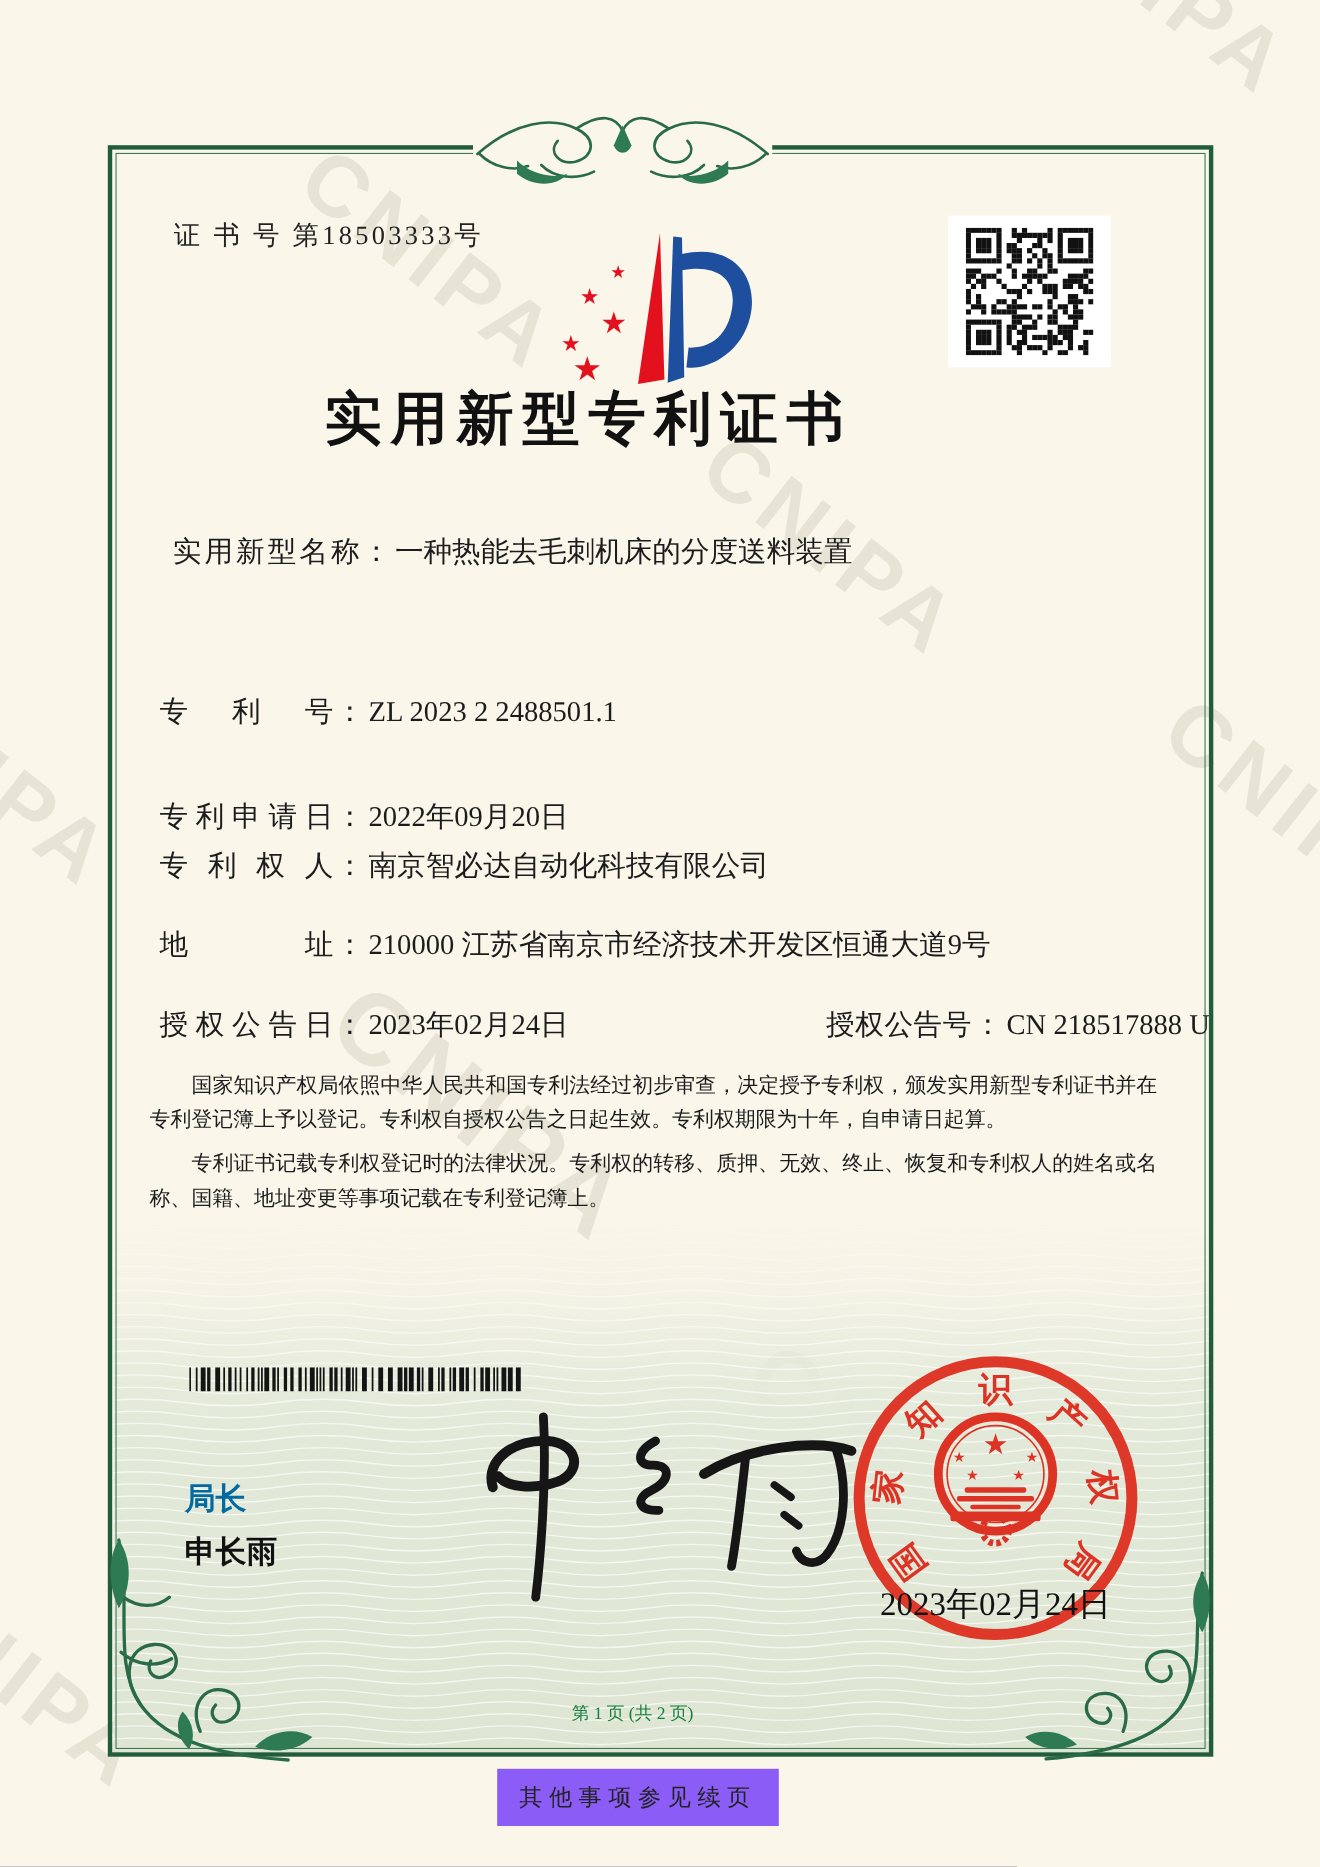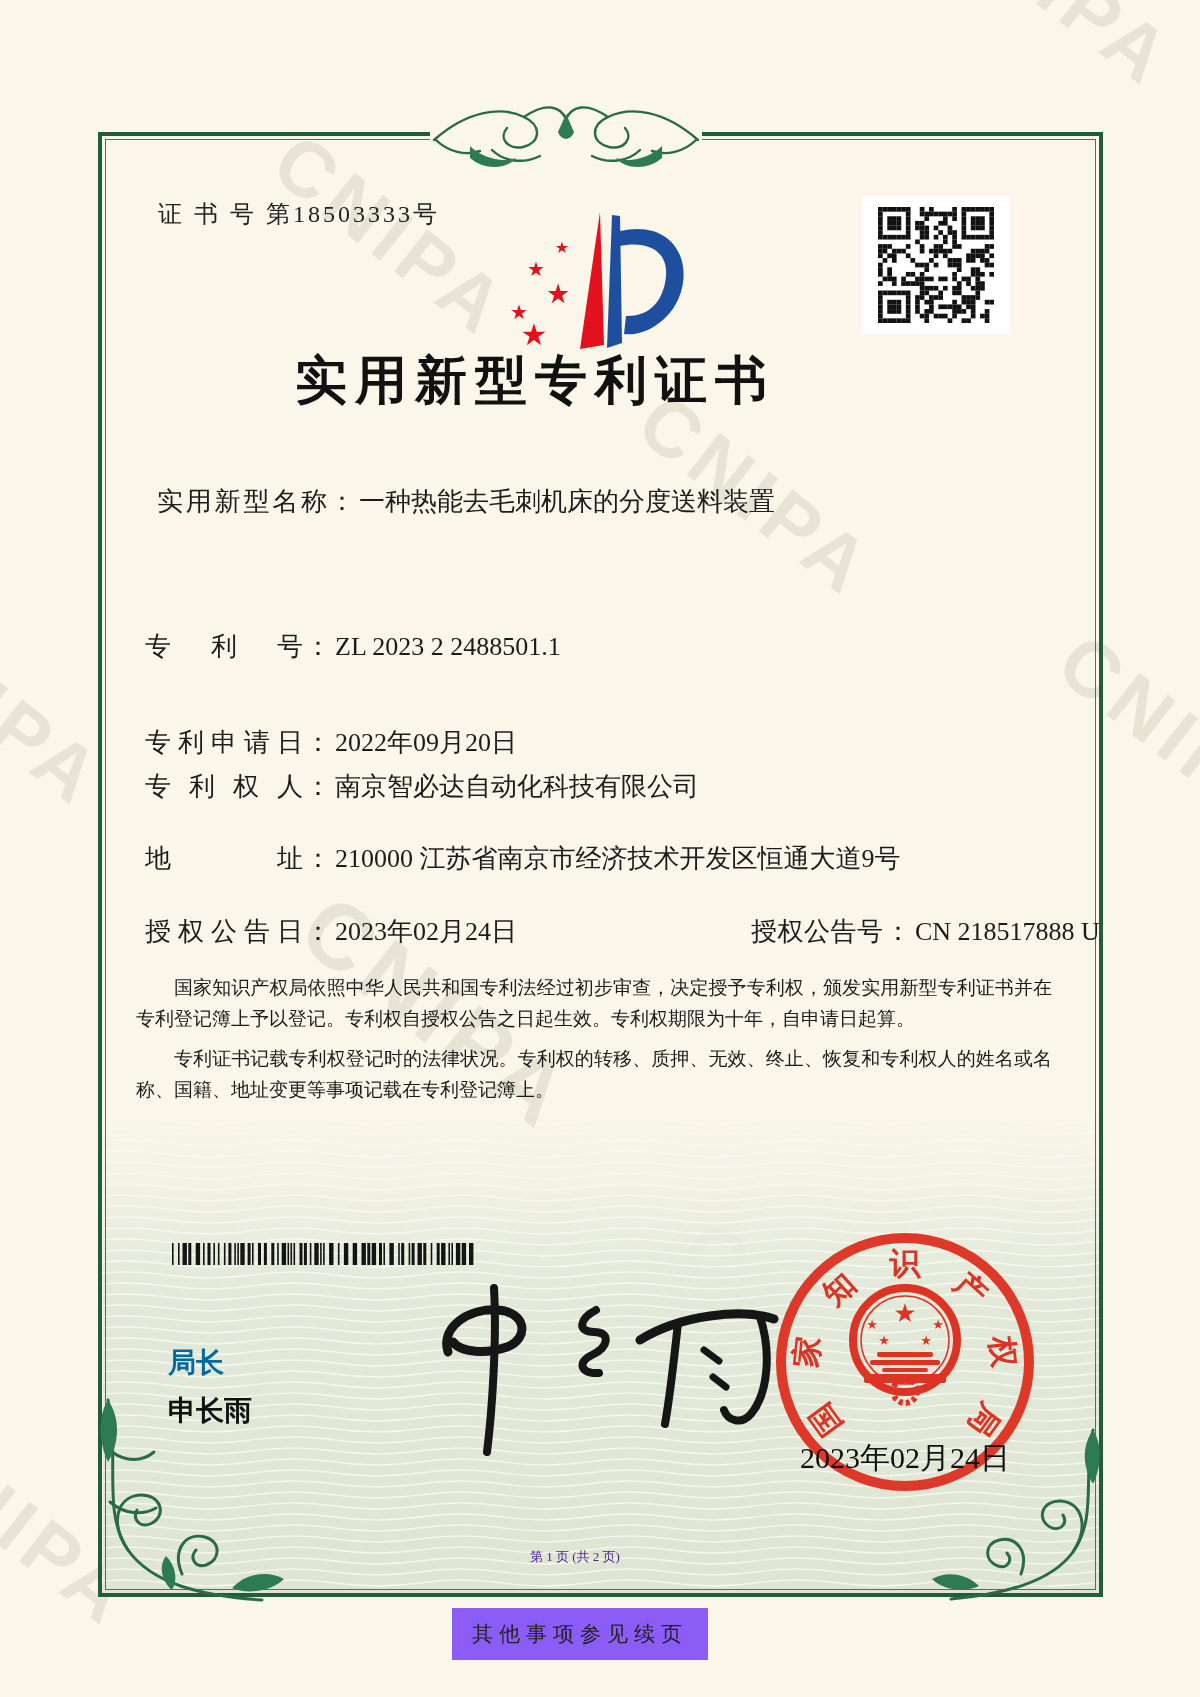--- a/index.html
+++ b/index.html
@@ -26,21 +26,21 @@
   .frow .lbl{display:inline-block;width:158px;text-align:justify;text-align-last:justify;vertical-align:bottom;}
   .frow .cln{display:inline-block;margin:0 4px 0 2px;}
   .grant2{position:absolute;left:606px;top:0;font-size:26px;white-space:nowrap;}
   .grant2 .lbl{display:inline-block;width:132px;text-align:justify;text-align-last:justify;vertical-align:bottom;}
   .paras{position:absolute;left:136px;top:972px;width:916px;font-size:19px;line-height:31px;color:#1b1b1b;}
   .paras p{margin:0 0 9px 0;text-indent:2em;text-align:justify;}
   .sig-title{position:absolute;left:168px;top:1344px;font-size:28px;font-weight:700;
              font-family:Liberation Sans, sans-serif;color:#0369a1;}
   .sig-name{position:absolute;left:168px;top:1392px;font-size:28px;font-weight:700;
              font-family:"Liberation Sans","DejaVu Sans",sans-serif;color:#111;}
-  .pagenum{position:absolute;left:425px;top:1548px;width:300px;text-align:center;font-size:13px;color:#4c1d95;}
+  .pagenum{position:absolute;left:425px;top:1548px;width:300px;text-align:center;font-size:16px;color:#15803d;}
   .contnote{position:absolute;left:452px;top:1608px;width:256px;height:52px;background:#8b5cf6;
             text-align:center;line-height:52px;font-size:21px;letter-spacing:6px;color:#222;}
   .qrbox{position:absolute;left:862px;top:196px;width:148px;height:138px;background:#ffffff;
          display:flex;align-items:center;justify-content:center;}
   .art{position:absolute;left:0;top:0;pointer-events:none;}
 </style>
 </head>
 <body>
 
 <div class="page">

